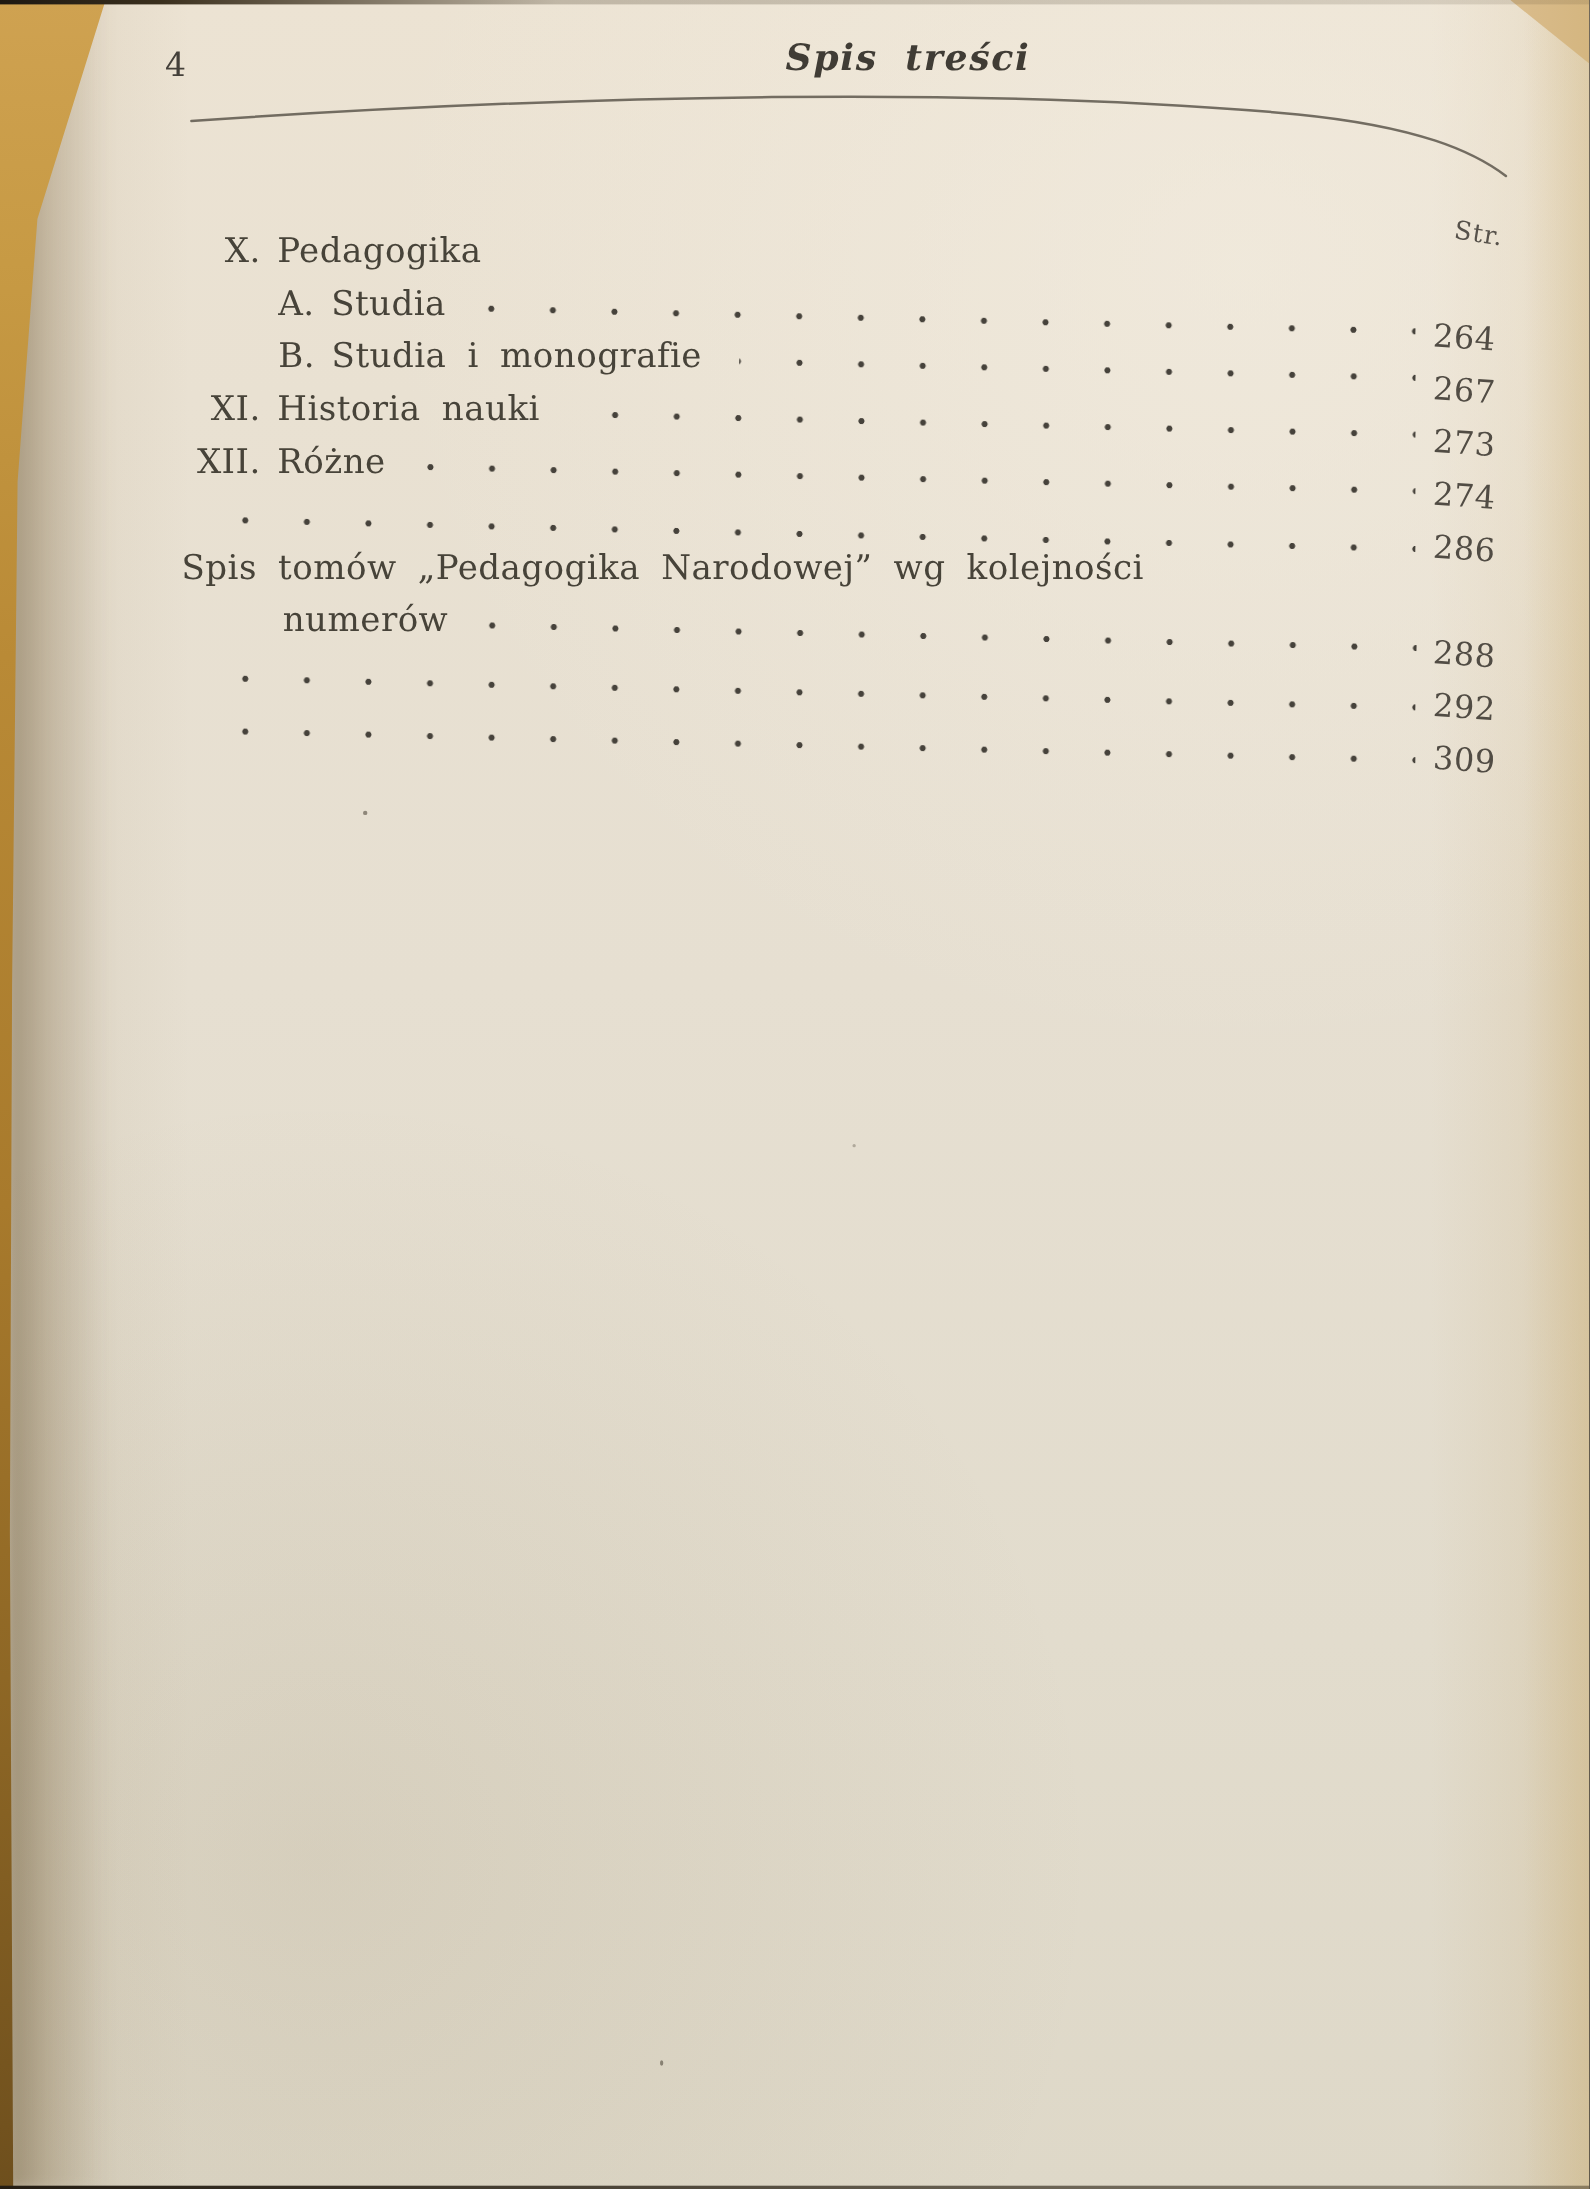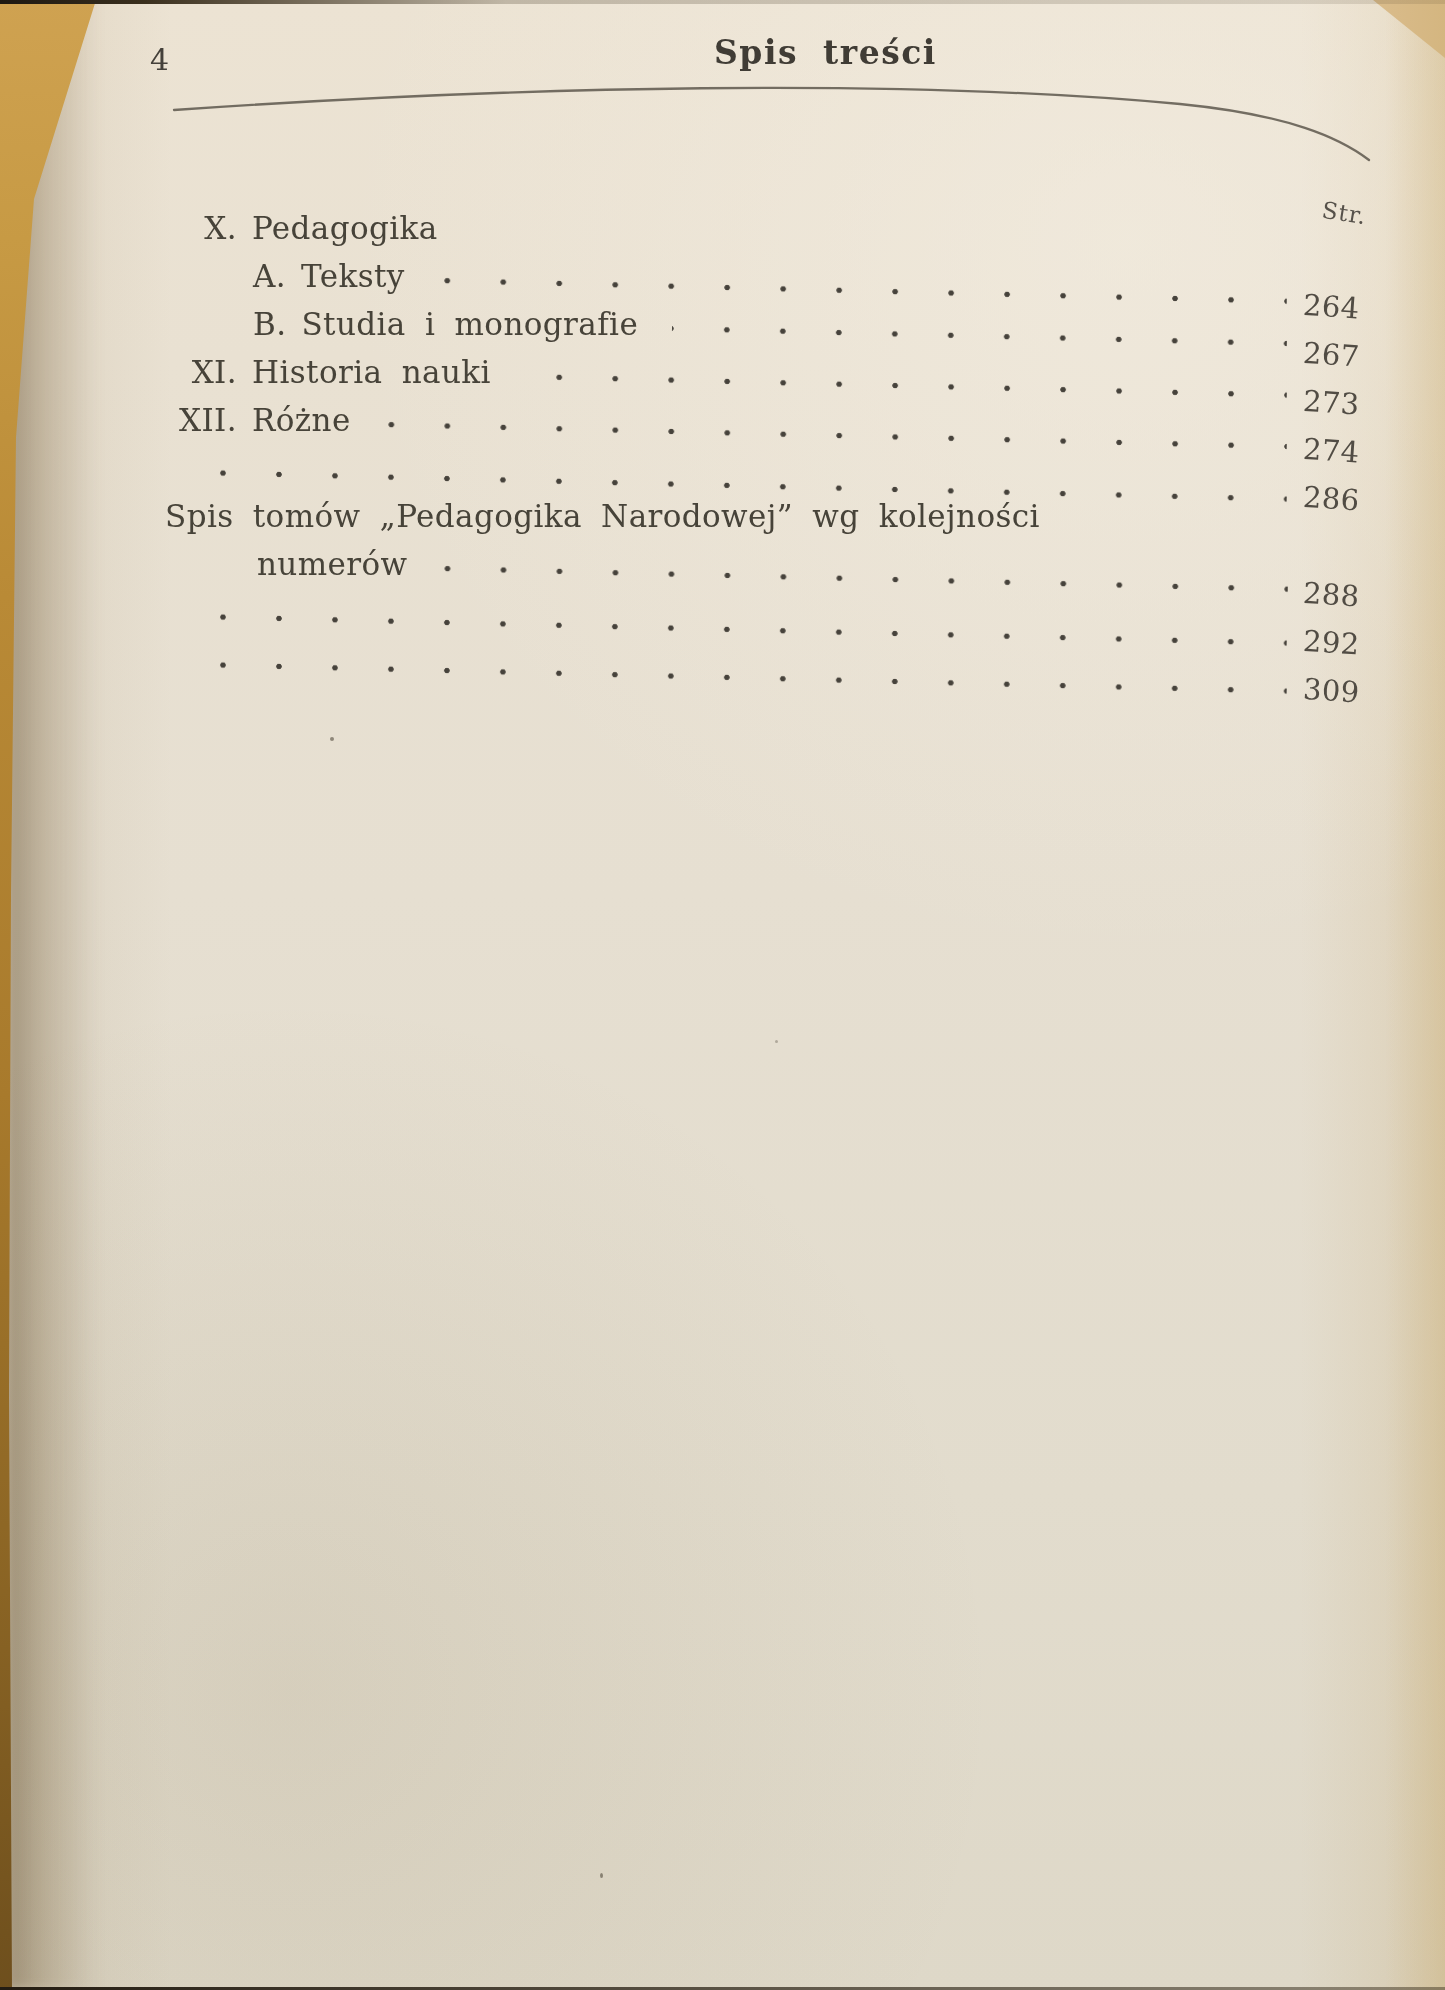--- a/index.html
+++ b/index.html
@@ -27,21 +27,21 @@
     background:linear-gradient(90deg, rgba(70,48,14,.34) 0%, rgba(90,65,25,.18) 40%, rgba(90,65,25,0) 100%);
     filter:blur(6px);}
   
   .corner-tr{position:absolute;right:0;top:0;width:72px;height:58px;background:#d9bb8a;
     clip-path:polygon(100% 0, 0 0, 100% 100%);}
   .right-band{position:absolute;right:0;top:0;width:60px;height:100%;
     background:linear-gradient(90deg, rgba(201,170,105,0), rgba(201,170,105,.30));}
   .speck{position:absolute;width:4px;height:4px;border-radius:50%;background:rgba(70,62,50,.55);}
 
   .pageno{position:absolute;left:150px;top:42px;font-size:30px;color:#44403a;letter-spacing:1px;}
-  .title{position:absolute;left:714px;top:33px;font-size:33px;font-weight:600;
+  .title{position:absolute;left:714px;top:33px;font-size:33px;font-style:italic;font-weight:600;
     color:#403c35;letter-spacing:1.5px;word-spacing:12px;}
   .rule{position:absolute;left:0;top:0;pointer-events:none;}
   .str{position:absolute;left:1322px;top:200px;font-size:23px;color:#56514a;
     transform:rotate(9deg);letter-spacing:1px;}
 
   .toc{position:absolute;left:165px;top:200px;width:1212px;color:#474339;}
   .row{display:flex;align-items:flex-end;height:48px;font-size:31px;line-height:40px;
     word-spacing:9px;letter-spacing:.4px;}
   .num{min-width:72px;text-align:right;margin-right:15px;white-space:nowrap;}
   .lvl2 .num{min-width:0;text-align:left;margin-left:88px;margin-right:15px;}
@@ -82,21 +82,21 @@
 
     <div class="row lvl1 no-leader">
       <span class="num">X.</span>
       <span class="label">Pedagogika</span>
       <span class="leader"></span>
       <span class="pagenum"></span>
     </div>
 
     <div class="row lvl2">
       <span class="num">A.</span>
-      <span class="label">Teksty</span>
+      <span class="label">Studia</span>
       <span class="leader"></span>
       <span class="pagenum">264</span>
     </div>
 
     <div class="row lvl2">
       <span class="num">B.</span>
       <span class="label">Studia i monografie</span>
       <span class="leader"></span>
       <span class="pagenum">267</span>
     </div>

